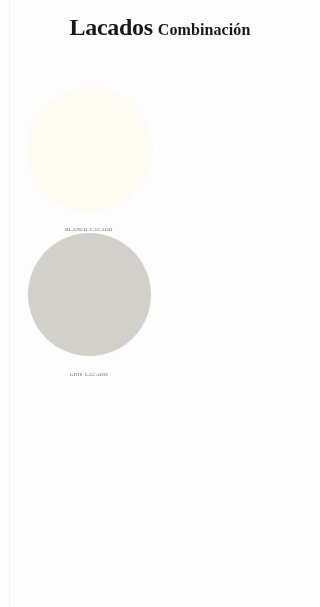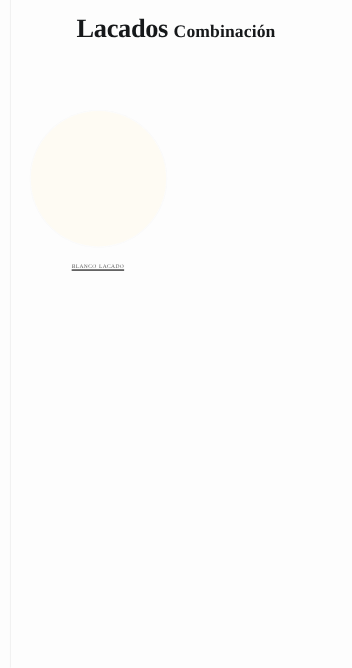--- a/index.html
+++ b/index.html
@@ -64,23 +64,22 @@
   
   .grid {
     position: absolute;
     left: 18px;
     top: 88px;
     width: 284px;
   }
   .row {
     display: flex;
     flex-direction: column;
-    justify-content: center;
+    justify-content: space-between;
     height: 170px;
-    text-decoration: underline;
   }
   .cell {
     width: 142px;
     display: flex;
     flex-direction: column;
     align-items: center;
   }
   .cell.empty {
     visibility: hidden;
   }
@@ -127,20 +126,24 @@
     <span class="title-main">Lacados</span><span class="title-sub">Combinación</span>
   </div>
 
   <div class="grid">
 
     <div class="row">
       <div class="cell">
         <div class="swatch" style="background-color: rgb(254, 251, 243);"></div>
         <div class="swatch-label" style="color: rgb(92, 92, 92);">Blanco Lacado</div>
       </div>
+      <div class="cell">
+        <div class="swatch" style="background-color: rgb(210, 208, 202);"></div>
+        <div class="swatch-label" style="color: rgb(92, 92, 92);">Gris Lacado</div>
+      </div>
     </div>
 
     <div class="row">
     </div>
 
 
   </div>
 </div>
 
 </body></html>

